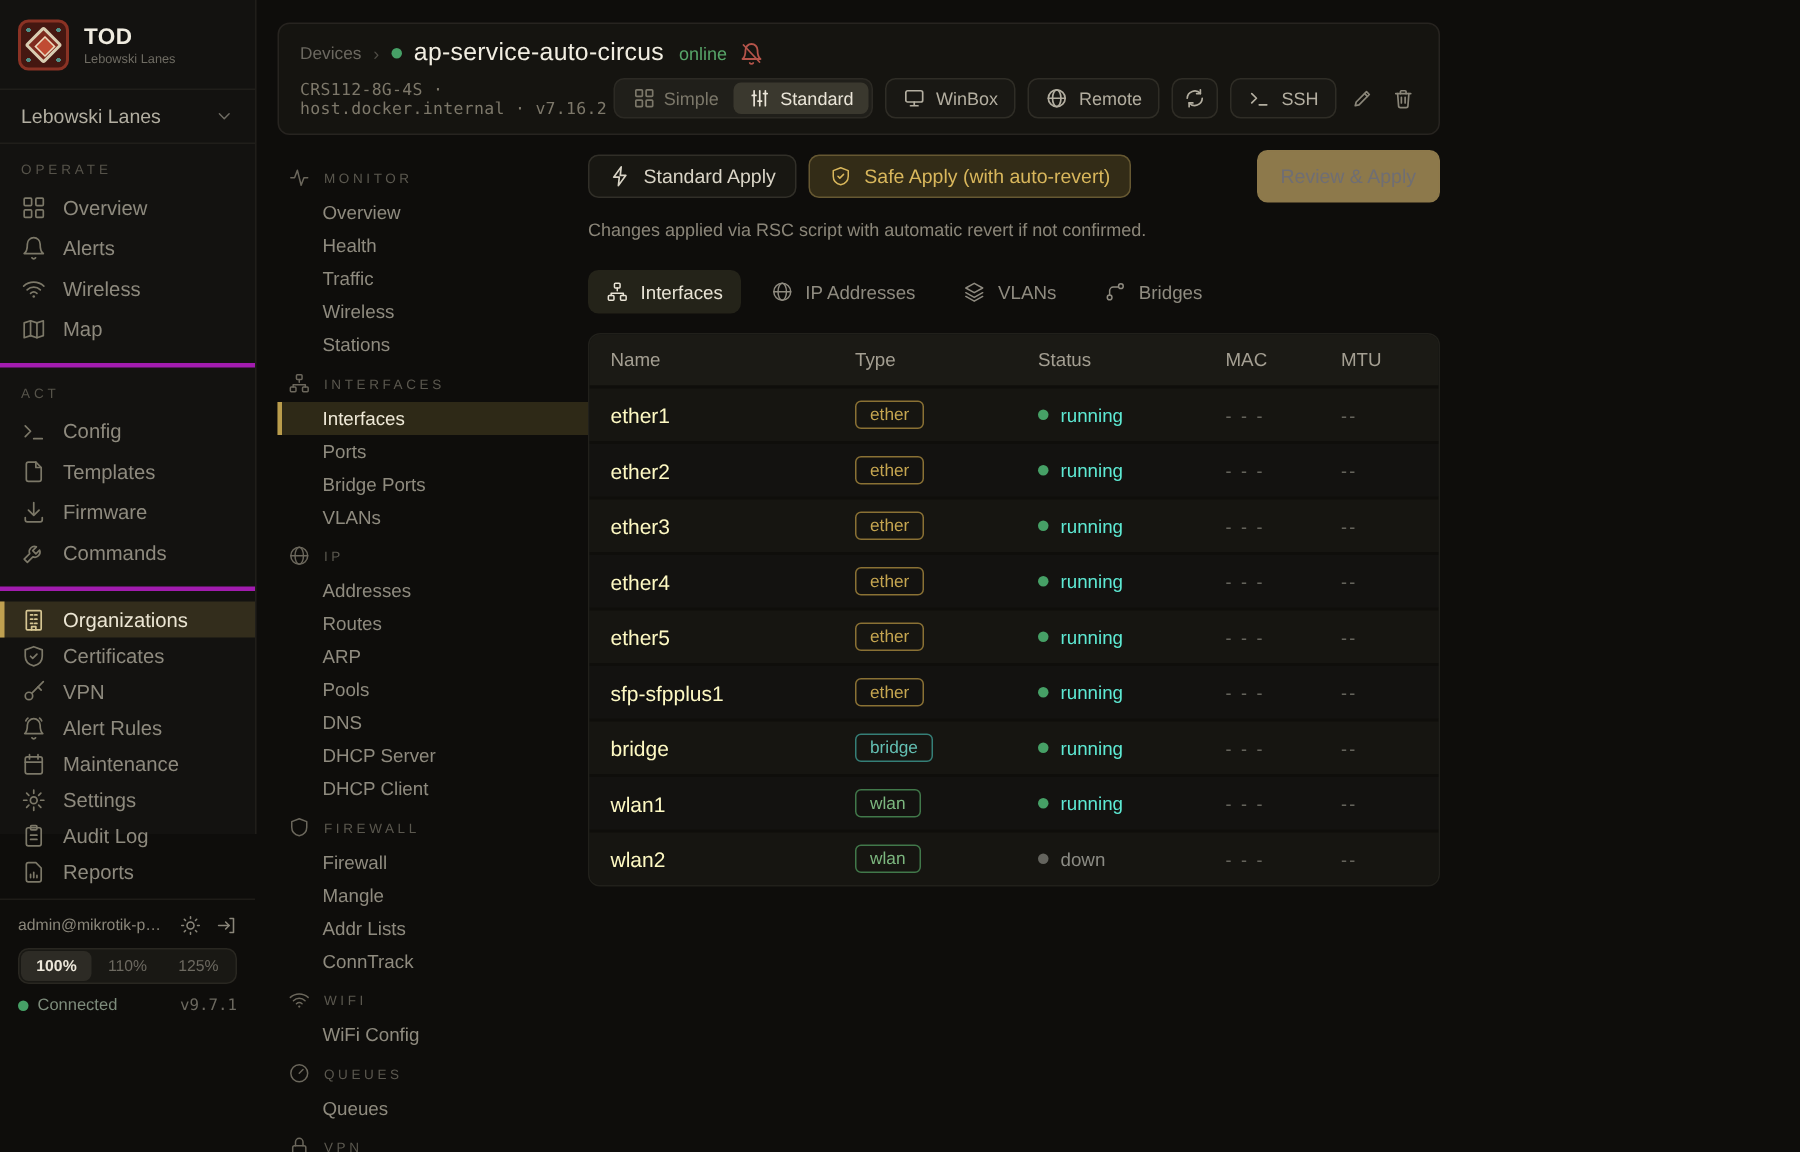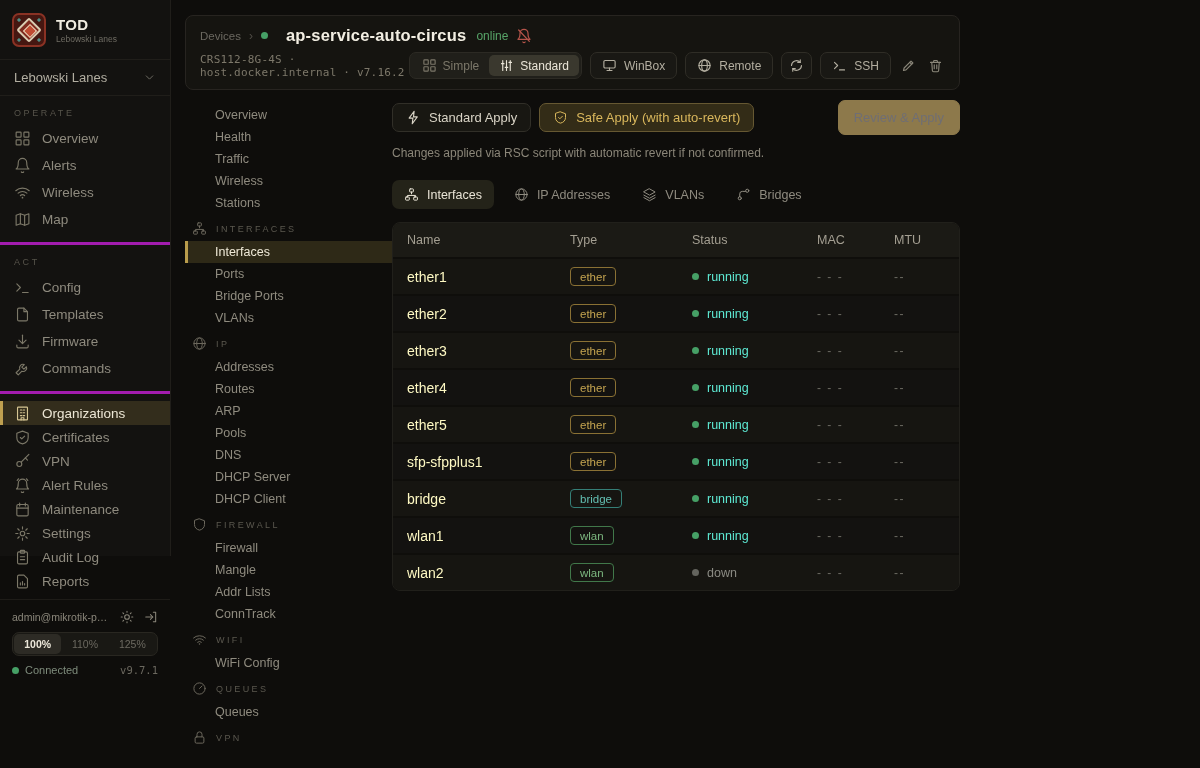--- a/index.html
+++ b/index.html
@@ -61,21 +61,21 @@
   .dot.green { background:#46a066; }
   .dot.gray { background:#64645e; }
 
   
   main { flex:1; padding:15px 0 0 14px; }
   .device-card { width:775px; background:#151410; border:1px solid #272420; border-radius:8px;
     padding:10px 14px 10px; }
   .dc-row1 { display:flex; align-items:center; gap:8px; }
   .crumb { font-size:11.5px; color:#6b6860; }
   .crumb-sep { color:#4f4c45; font-size:12px; }
-  .dev-name { font-size:16.5px; font-weight:700; color:#f2eee2; letter-spacing:.2px;margin-left:10px; }
+  .dev-name { font-size:16.5px; font-weight:400; color:#f2eee2; letter-spacing:.2px; }
   .online-label { font-size:12px; color:#57a468; margin-left:2px; }
   .bell-off-btn { background:none; border:none; padding:0; color:#b5544a; cursor:pointer; display:flex; }
   .bell-off-btn .ic { width:16px; height:16px; }
   .dc-row2 { display:flex; align-items:center; margin-top:7px; }
   .dev-meta { font-family:"DejaVu Sans Mono", monospace; font-size:11px; color:#7d786a; letter-spacing:.2px; }
   .dc-actions { margin-left:auto; display:flex; align-items:center; gap:8px; }
   .seg { display:flex; background:#201f1a; border:1px solid #2c2a24; border-radius:7px; padding:2px; }
   .seg-btn { display:flex; align-items:center; gap:6px; font-size:12px; padding:3px 10px;
     border-radius:5px; color:#7b7769; cursor:pointer; border:none; background:none; font-family:inherit; }
   .seg-btn.active { background:#3a382e; color:#eae5d8; }
@@ -501,20 +501,26 @@
                 </svg>
               </button>
             </div>
         </div>
       </div>
     </div>
 
     <div class="content">
 
       <nav class="subnav" id="subnav">
+          <div class="sn-head">
+            <svg class="ic">
+              <use href="#i-pulse"></use>
+            </svg>
+            <span>MONITOR</span>
+          </div>
           <div class="sn-item">Overview</div>
           <div class="sn-item">Health</div>
           <div class="sn-item">Traffic</div>
           <div class="sn-item">Wireless</div>
           <div class="sn-item">Stations</div>
           <div class="sn-head">
             <svg class="ic">
               <use href="#i-network"></use>
             </svg>
             <span>INTERFACES</span>

